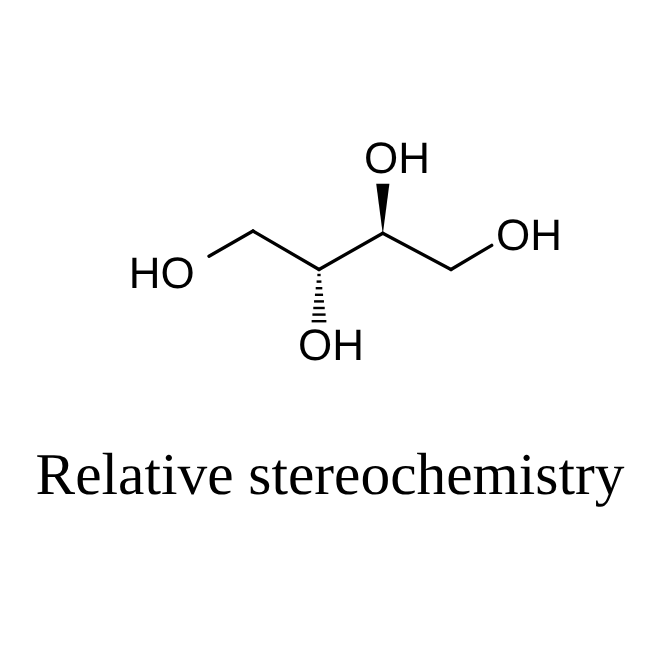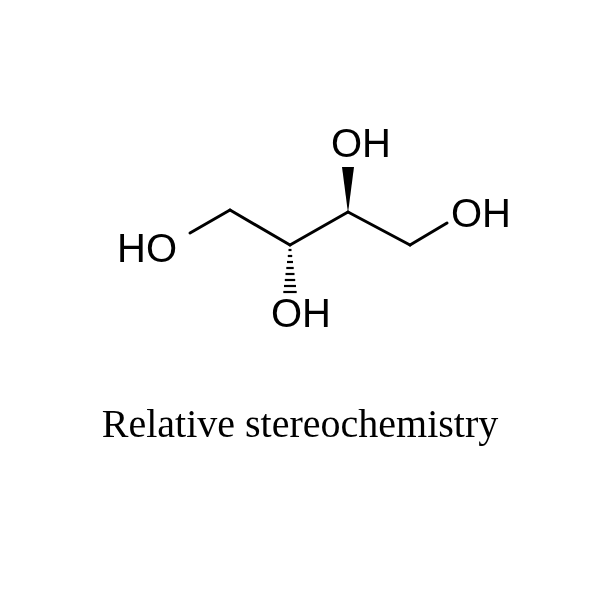--- a/index.html
+++ b/index.html
@@ -1,21 +1,21 @@
 <!DOCTYPE html>
 <html><head>
 <meta charset="utf-8">
 <style>
   html, body { margin:0; padding:0; background:#ffffff; }
   body { width:600px; height:600px; position:relative; overflow:hidden; }
   svg.mol { position:absolute; left:0; top:0; width:600px; height:600px; }
   .atom { font-family:"Liberation Sans", sans-serif; font-size:40px; fill:#000; }
   .caption {
     position:absolute; left:0; top:404px; width:600px; text-align:center;
-    font-family:"Liberation Serif", serif; font-size:40px; color:#000;
+    font-family:"Liberation Serif", serif; font-size:54px; color:#000;
     line-height:1; white-space:nowrap;
   }
 </style>
 </head>
 <body>
 
 <svg class="mol" viewBox="0 0 600 600" xmlns="http://www.w3.org/2000/svg">
 
   <g stroke="#000" stroke-width="3" fill="none" stroke-linecap="round">
     <line x1="190" y1="233" x2="230" y2="210"></line>

